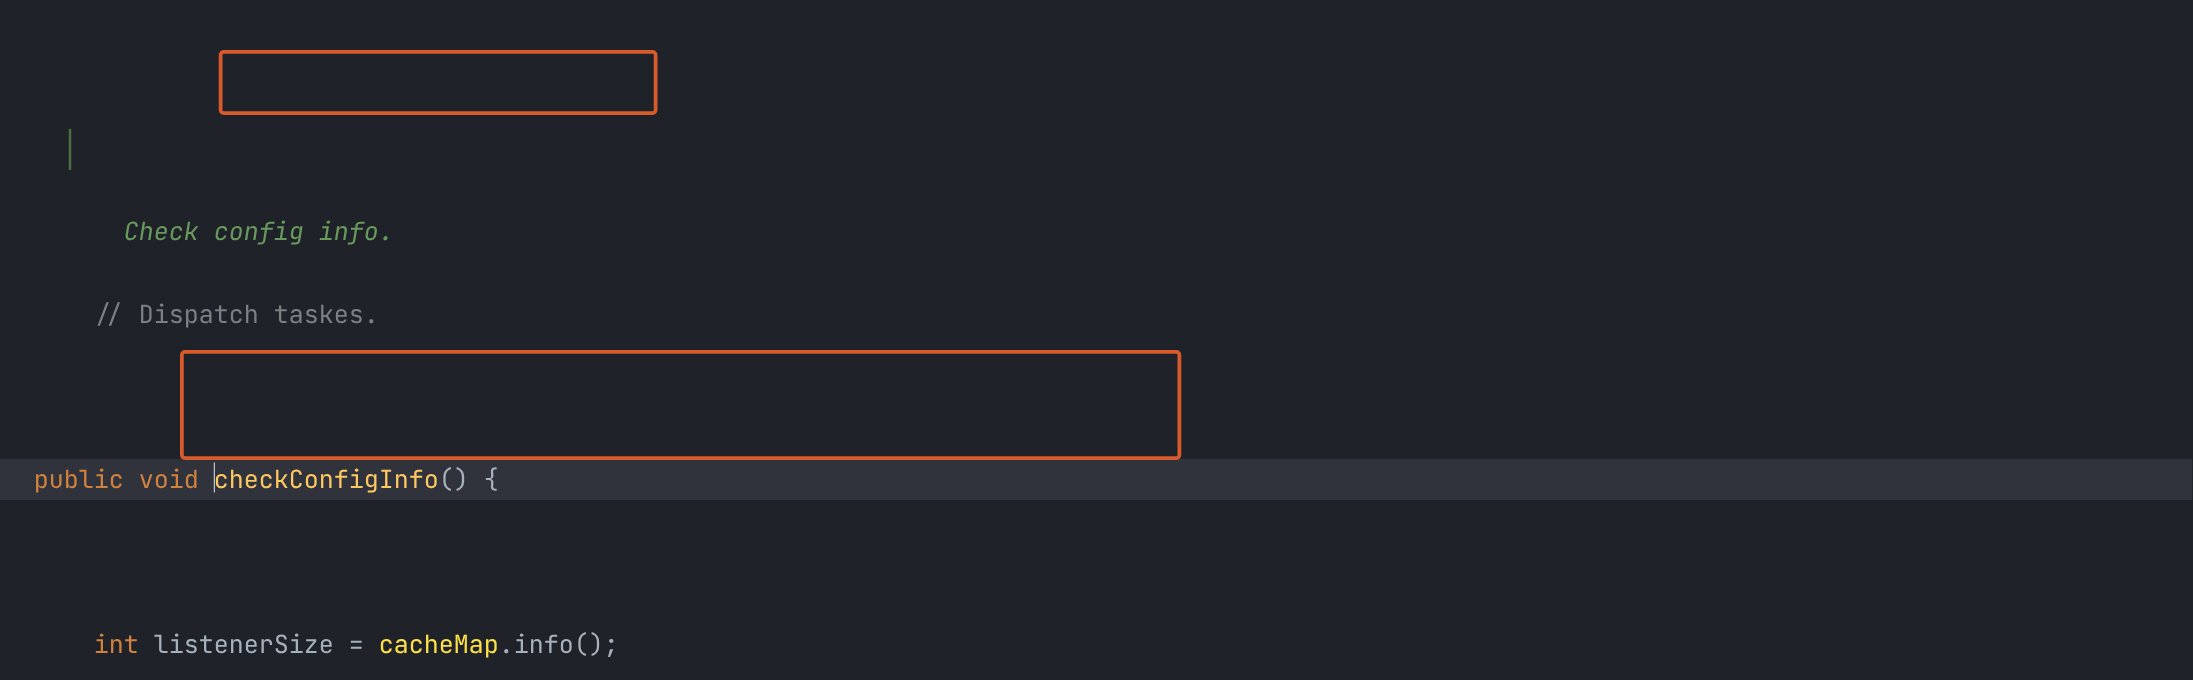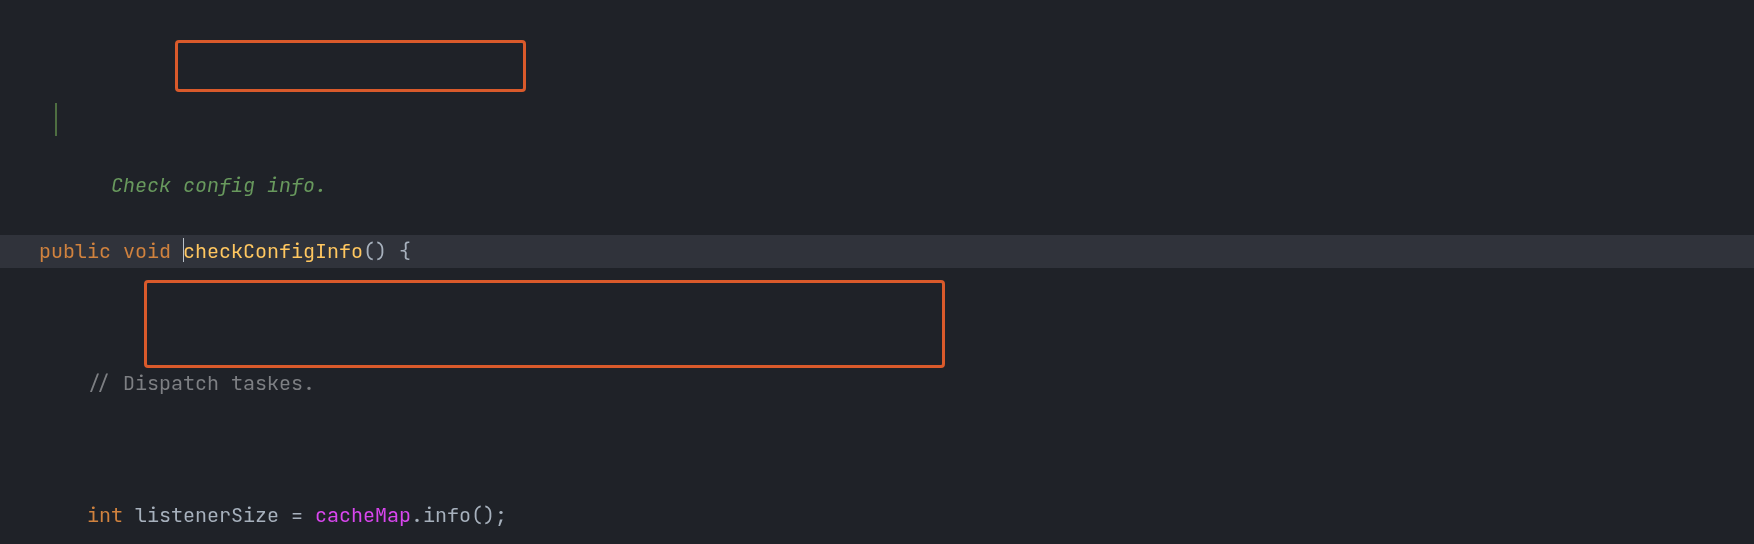--- a/index.html
+++ b/index.html
@@ -16,39 +16,39 @@
   }
   .editor {
     position: relative;
     padding-top: 4px;
     padding-left: 0;
     white-space: pre;
   }
   .line {
     position: relative;
     height: 33px;
-    padding-left: 39px;
+    padding-left: 27px;
   }
   .line.current {
     background: #30333b;
   }
   .doc-bar {
     position: absolute;
     left: 55px;
     top: 0;
     bottom: 0;
     width: 2px;
     background: #4e6e41;
   }
   .tok-doc   { color: #68995d; font-style: italic; }
   .tok-kw    { color: #d0823e; }
   .tok-ident { color: #ffc760; }
   .tok-punc  { color: #a7b1bd; }
   .tok-comm  { color: #7d7f83; }
-  .tok-field { color: #d946ef; text-align: right; }
+  .tok-field { color: #fde047; text-align: right; }
 
   .annот-name {
     position: absolute;
     border: 3px solid #d95a2b;
     border-radius: 4px;
     left: 175px;
     top: 40px;
     width: 345px;
     height: 46px;
     pointer-events: none;
@@ -75,23 +75,23 @@
 </head>
 <body>
 
 <div class="editor">
 
   <div class="line">
     <span class="doc-bar"></span>
     <span>  </span><span class="tok-doc">Check config info.</span>
   </div>
 
+  <div class="line"><span>    </span><span class="tok-comm">// Dispatch taskes.</span></div>
+
   <div class="line current"><span class="tok-kw">public</span><span> </span><span class="tok-kw">void</span><span> </span><span class="caret"></span><span class="tok-ident">checkConfigInfo</span><span class="tok-punc">()</span><span class="tok-punc"> {</span></div>
-
-  <div class="line"><span>    </span><span class="tok-comm">// Dispatch taskes.</span></div>
 
   <div class="line"><span>    </span><span class="tok-kw">int</span><span> </span><span class="tok-punc">listenerSize</span><span class="tok-punc"> = </span><span class="tok-field">cacheMap</span><span class="tok-punc">.</span><span class="tok-punc">info()</span><span class="tok-punc">;</span></div>
 
   
 
   
 
   
 
   

